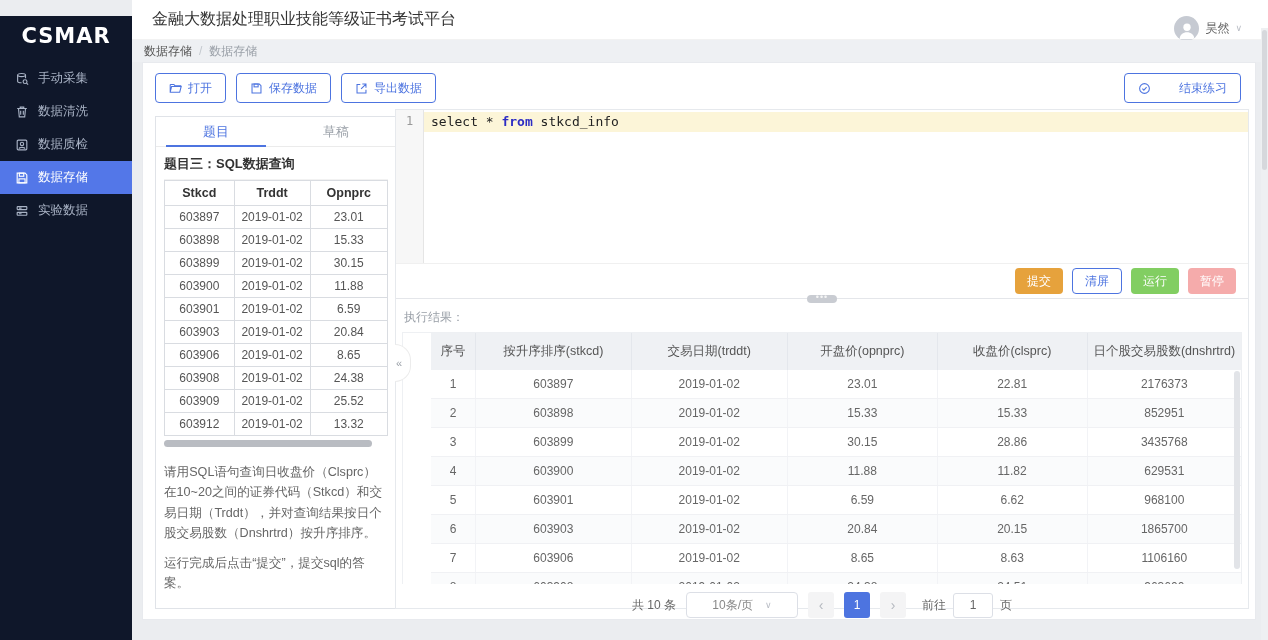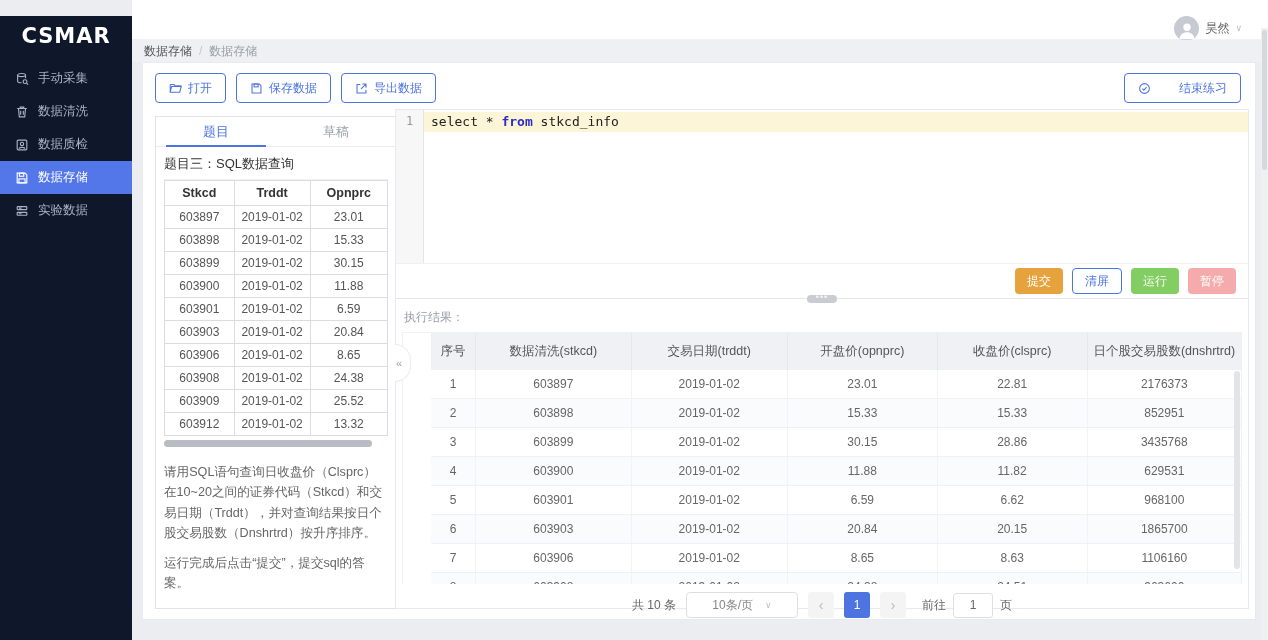--- a/index.html
+++ b/index.html
@@ -44,21 +44,21 @@
   .btn-outline .icn { width:13px; height:13px; }
   .finish-btn { position:absolute; right:14px; top:10px;gap:28px; }
 
   
   .q-panel { position:absolute; left:12px; top:53px; width:242px; bottom:10px; border:1px solid #e0e3e8; background:#fff; }
   .q-tabs { display:flex; height:30px; border-bottom:1px solid #ebebeb; }
   .q-tab { flex:1; text-align:center; line-height:29px; font-size:13px; color:#9aa0a8; cursor:pointer; position:relative; }
   .q-tab.active { color:#4d74e0; }
   .q-tab.active::after { content:""; position:absolute; left:10px; right:10px; bottom:-1px; height:2px; background:#4d74e0; }
   .q-body { padding:5px 8px 0; }
-  .q-title { font-size:13px; font-weight:normal; color:#333; padding:3px 0 6px; border-bottom:1px solid #f2f2f2; }
+  .q-title { font-size:13px; font-weight:bold; color:#333; padding:3px 0 6px; border-bottom:1px solid #f2f2f2; }
   .q-intro { font-size:12.5px; color:#666; padding:8px 0 7px; line-height:1.45; }
   .q-table { width:100%; border-collapse:collapse; text-align:center; }
   .q-table th { border:1px solid #d9dce1; font-size:12.5px; color:#333; padding:5px 16px; font-weight:bold; background:#fff; }
   .q-table td { border:1px solid #d9dce1; font-size:12px; color:#555; padding:4px 2px; }
   .q-hscroll { height:7px; width:93%; background:#b9bcc2; border-radius:4px; margin:4px 0 2px; cursor:pointer; }
   .q-instr { padding-top:4px; }
   .q-instr p { font-size:12.6px; color:#666; line-height:1.62; margin:9px 0; }
   .collapse-handle { position:absolute; right:-15px; top:50%; transform:translateY(-50%); width:16px; height:38px;
                      background:#fff; border:1px solid #ececec; border-left:none; border-radius:0 19px 19px 0;
                      display:flex; align-items:center; justify-content:flex-start; padding-left:1px;
@@ -169,20 +169,21 @@
               <rect x="2.5" y="9.5" width="11" height="3.4" rx="0.6"></rect>
             <path d="M4.5 4.7h3M4.5 11.2h3"></path>
           </svg>
         </span>
         <span>实验数据</span>
       </div>
     </nav>
   </aside>
 
   <header class="topbar">
+    <div class="page-title">金融大数据处理职业技能等级证书考试平台</div>
     <div class="user-box">
       <span class="avatar">
         <svg viewBox="0 0 24 24" width="22" height="22" fill="#fff">
           <circle cx="12" cy="9" r="4"></circle>
             <path d="M4 22c0-5 4-7.5 8-7.5s8 2.5 8 7.5z"></path>
         </svg>
       </span>
       <span class="user-name">昊然</span>
       <span class="user-caret">∨</span>
     </div>
@@ -347,21 +348,21 @@
               <col style="width:5.5%">
                 <col style="width:19.2%">
                 <col style="width:19.3%">
               <col style="width:18.5%">
                 <col style="width:18.5%">
                 <col style="width:19%">
             </colgroup>
             <thead>
               <tr>
                 <th>序号</th>
-                <th>数据清洗(stkcd)</th>
+                <th>按升序排序(stkcd)</th>
                 <th>交易日期(trddt)</th>
                 <th>开盘价(opnprc)</th>
                 <th>收盘价(clsprc)</th>
                 <th>日个股交易股数(dnshrtrd)</th>
               </tr>
             </thead>
             <tbody>
                 <tr>
                   <td>1</td>
                   <td>603897</td>

